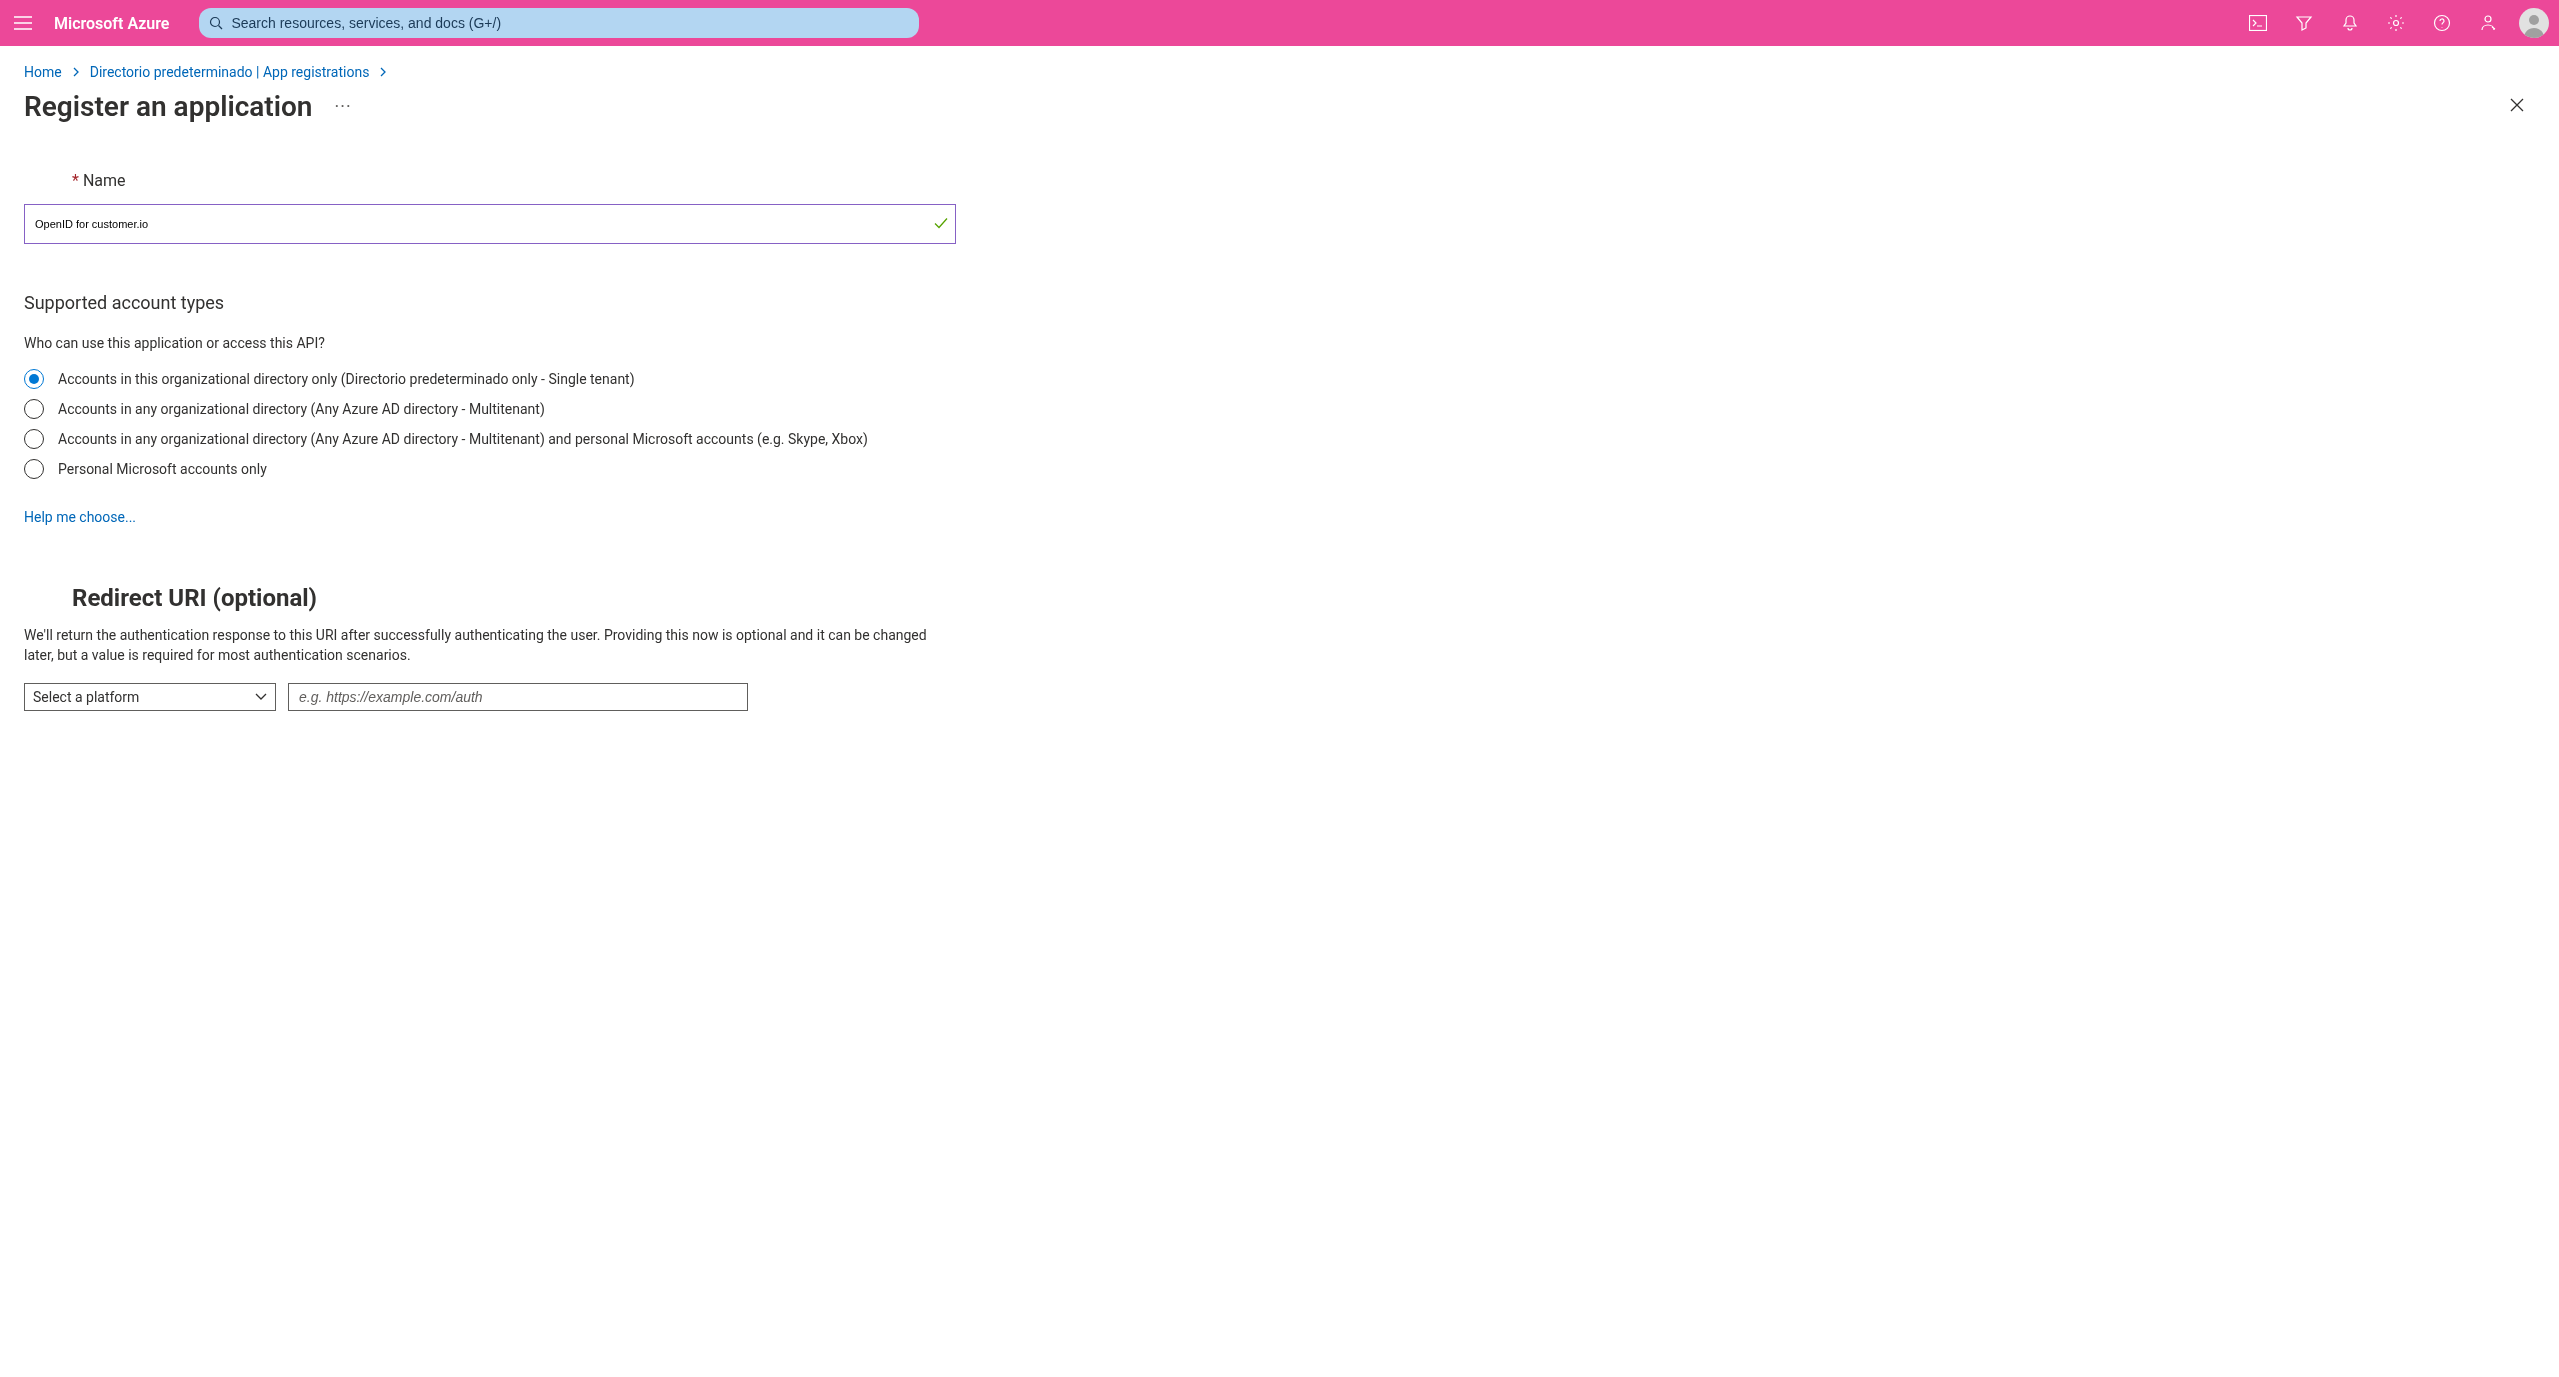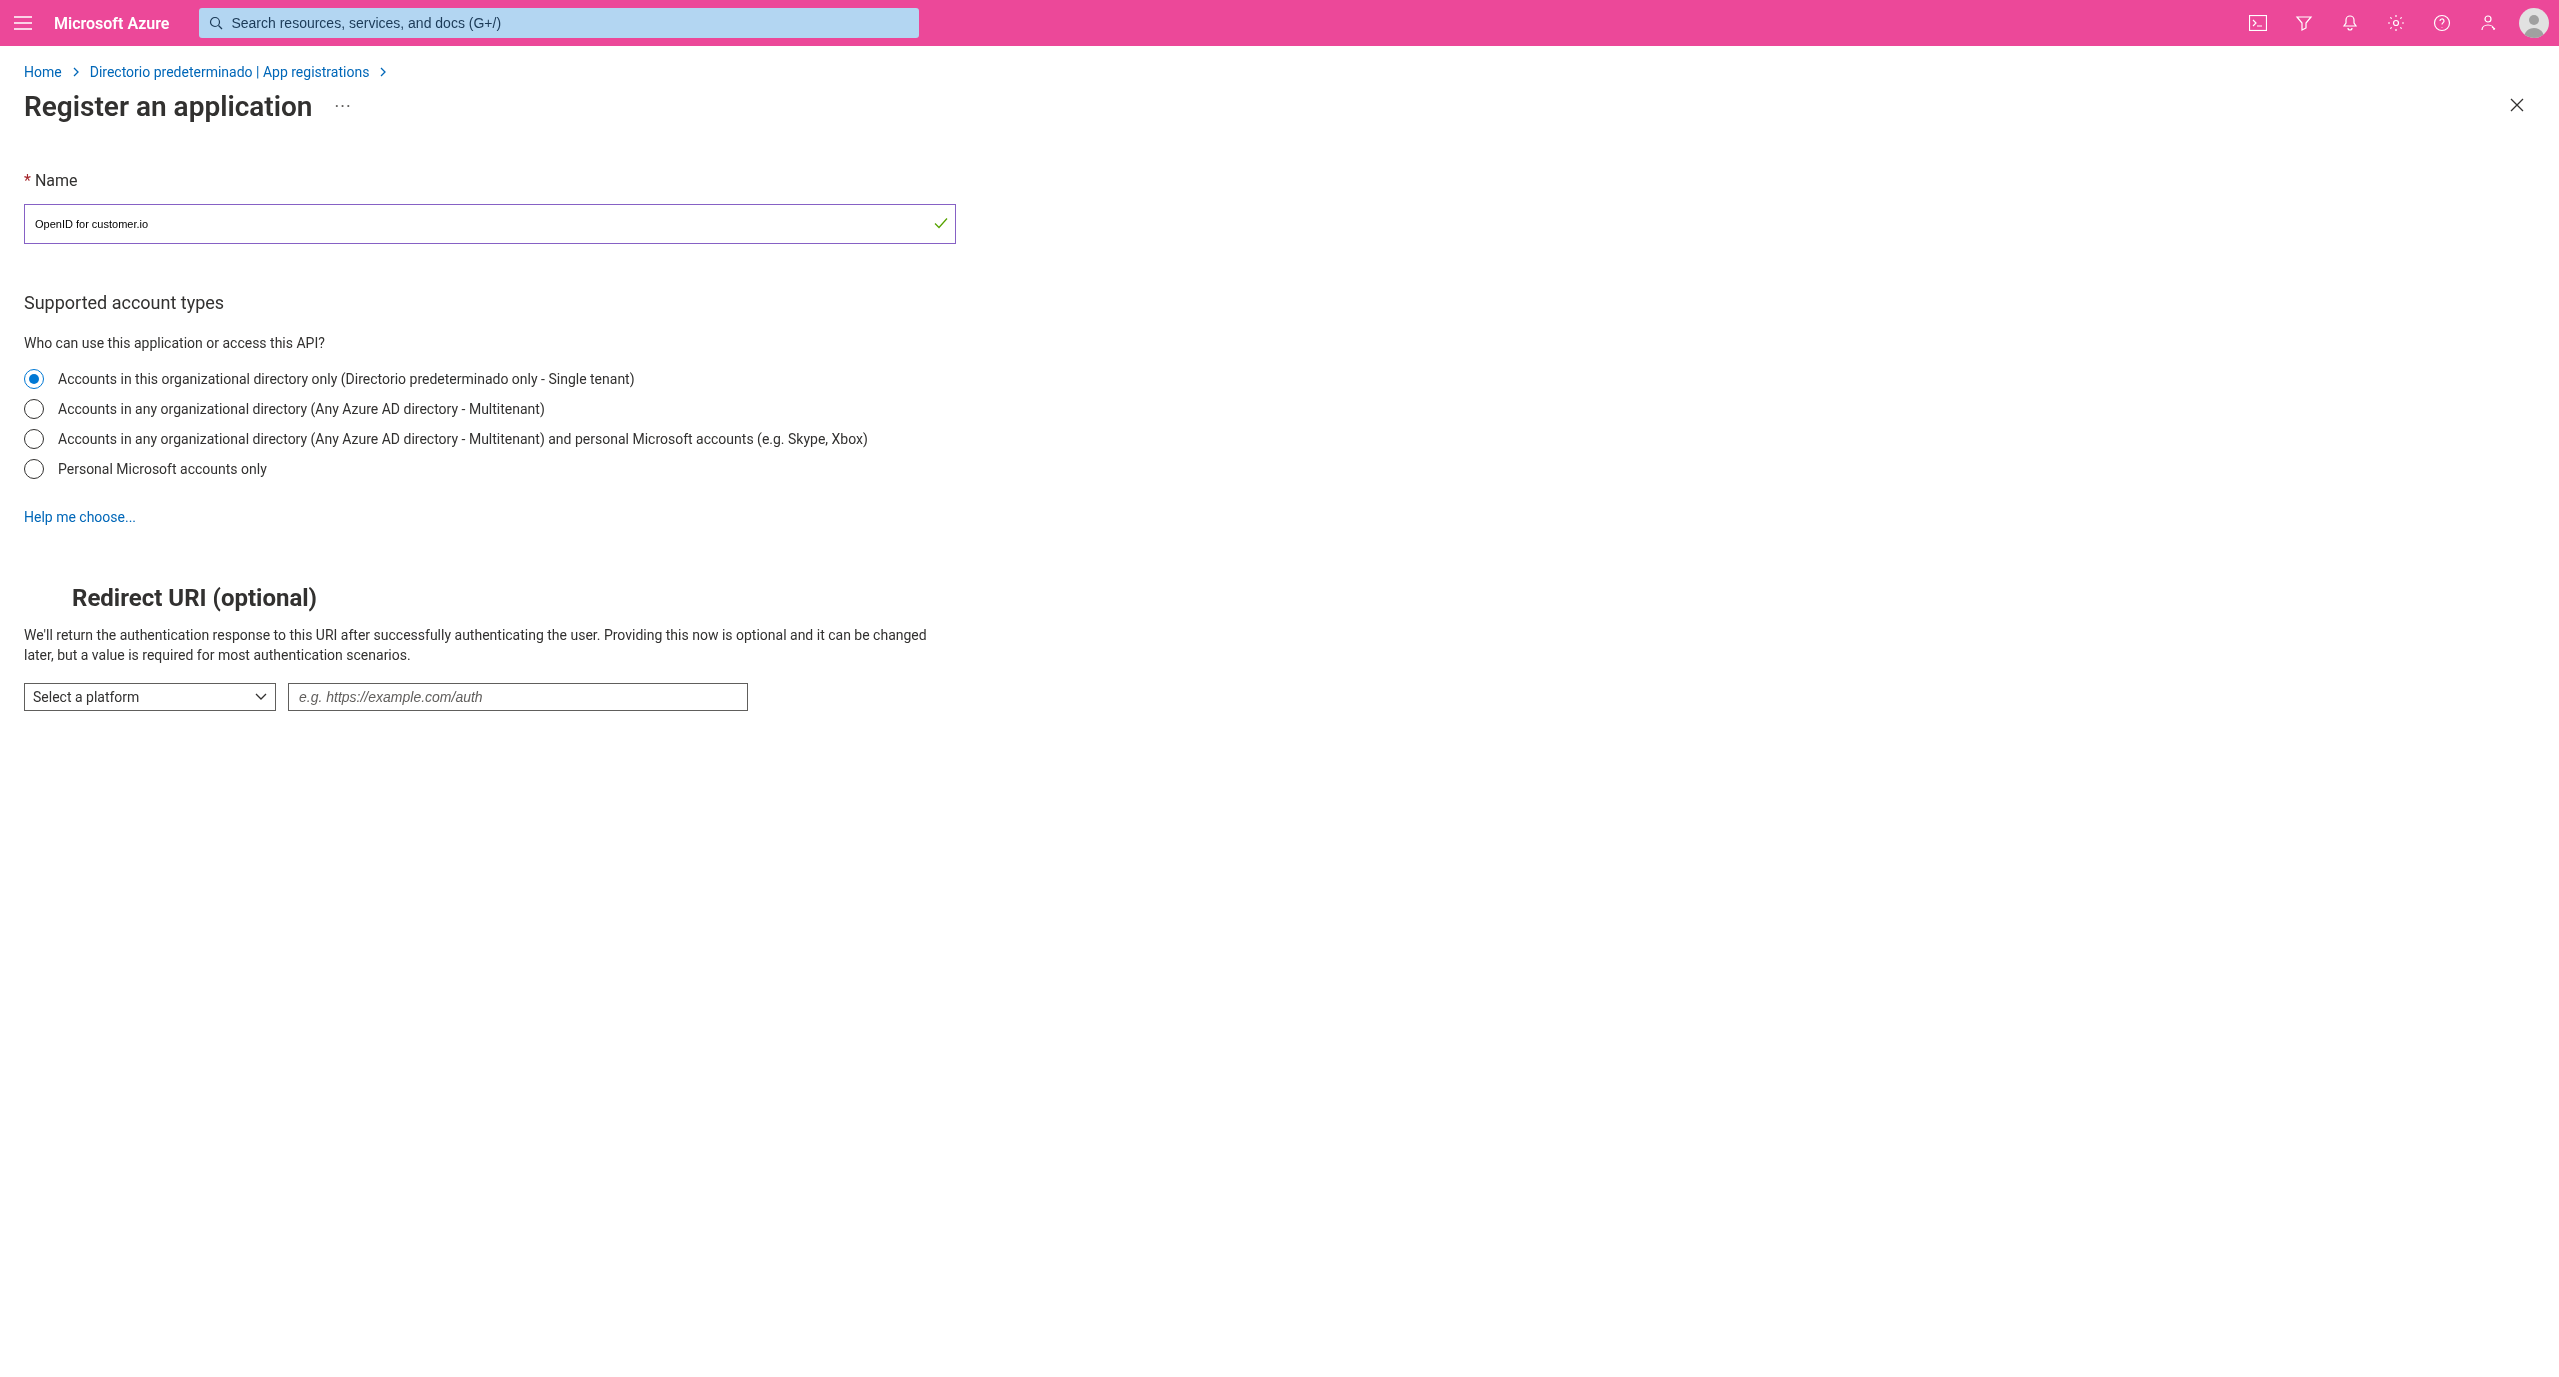--- a/index.html
+++ b/index.html
@@ -23,21 +23,21 @@
   .brand {
     font-size: 16px;
     font-weight: 600;
     padding: 0 20px 0 8px;
     white-space: nowrap;
   }
   .searchbox {
     flex: 0 0 720px;
     height: 30px;
     background: #b3d6f2;
-    border-radius: 3px;
+    border-radius: 12px;
     display: flex;
     align-items: center;
     padding: 0 10px;
     margin-left: 10px;
   }
   .searchbox svg { flex: 0 0 auto; }
   .searchbox input {
     border: none;
     background: transparent;
     outline: none;
@@ -107,20 +107,21 @@
   .form {
     padding: 0 24px;
     max-width: 980px;
   }
   .section-gap { height: 28px; }
   .required-star { color: #a4262c; margin-right: 4px; }
   .field-label {
     font-size: 16px;
     font-weight: 400;
     margin-bottom: 14px;
+    margin-left: 48px;
   }
   .field-desc {
     font-size: 14px;
     margin-bottom: 18px;
     color: #323130;
   }
 
   .name-input-wrap {
     position: relative;
     width: 944px;

